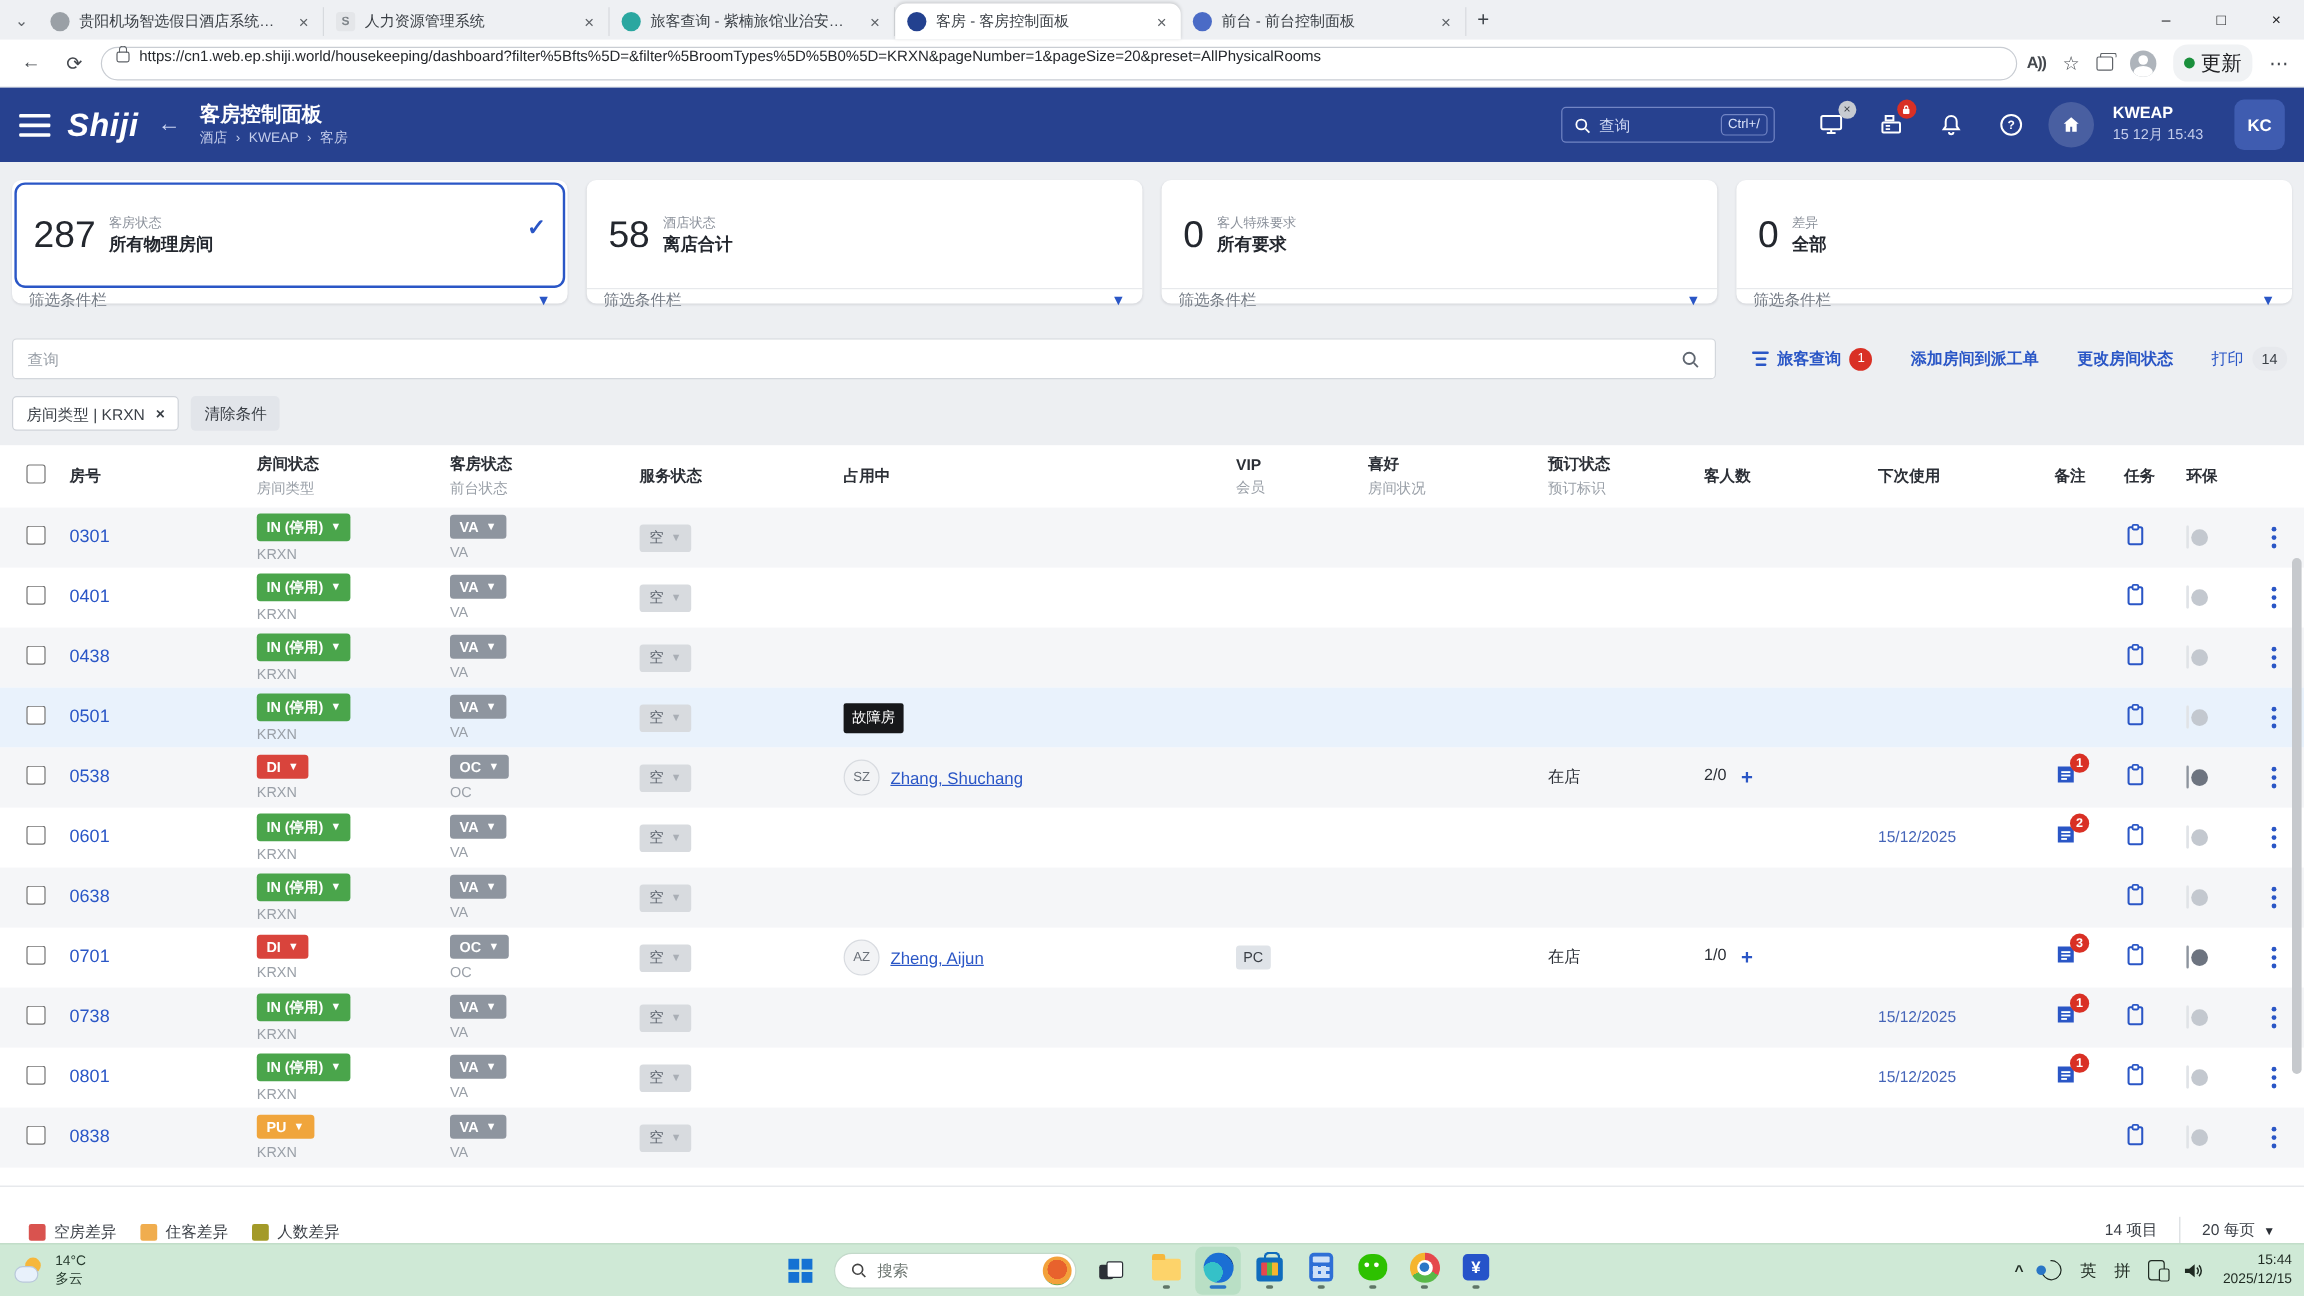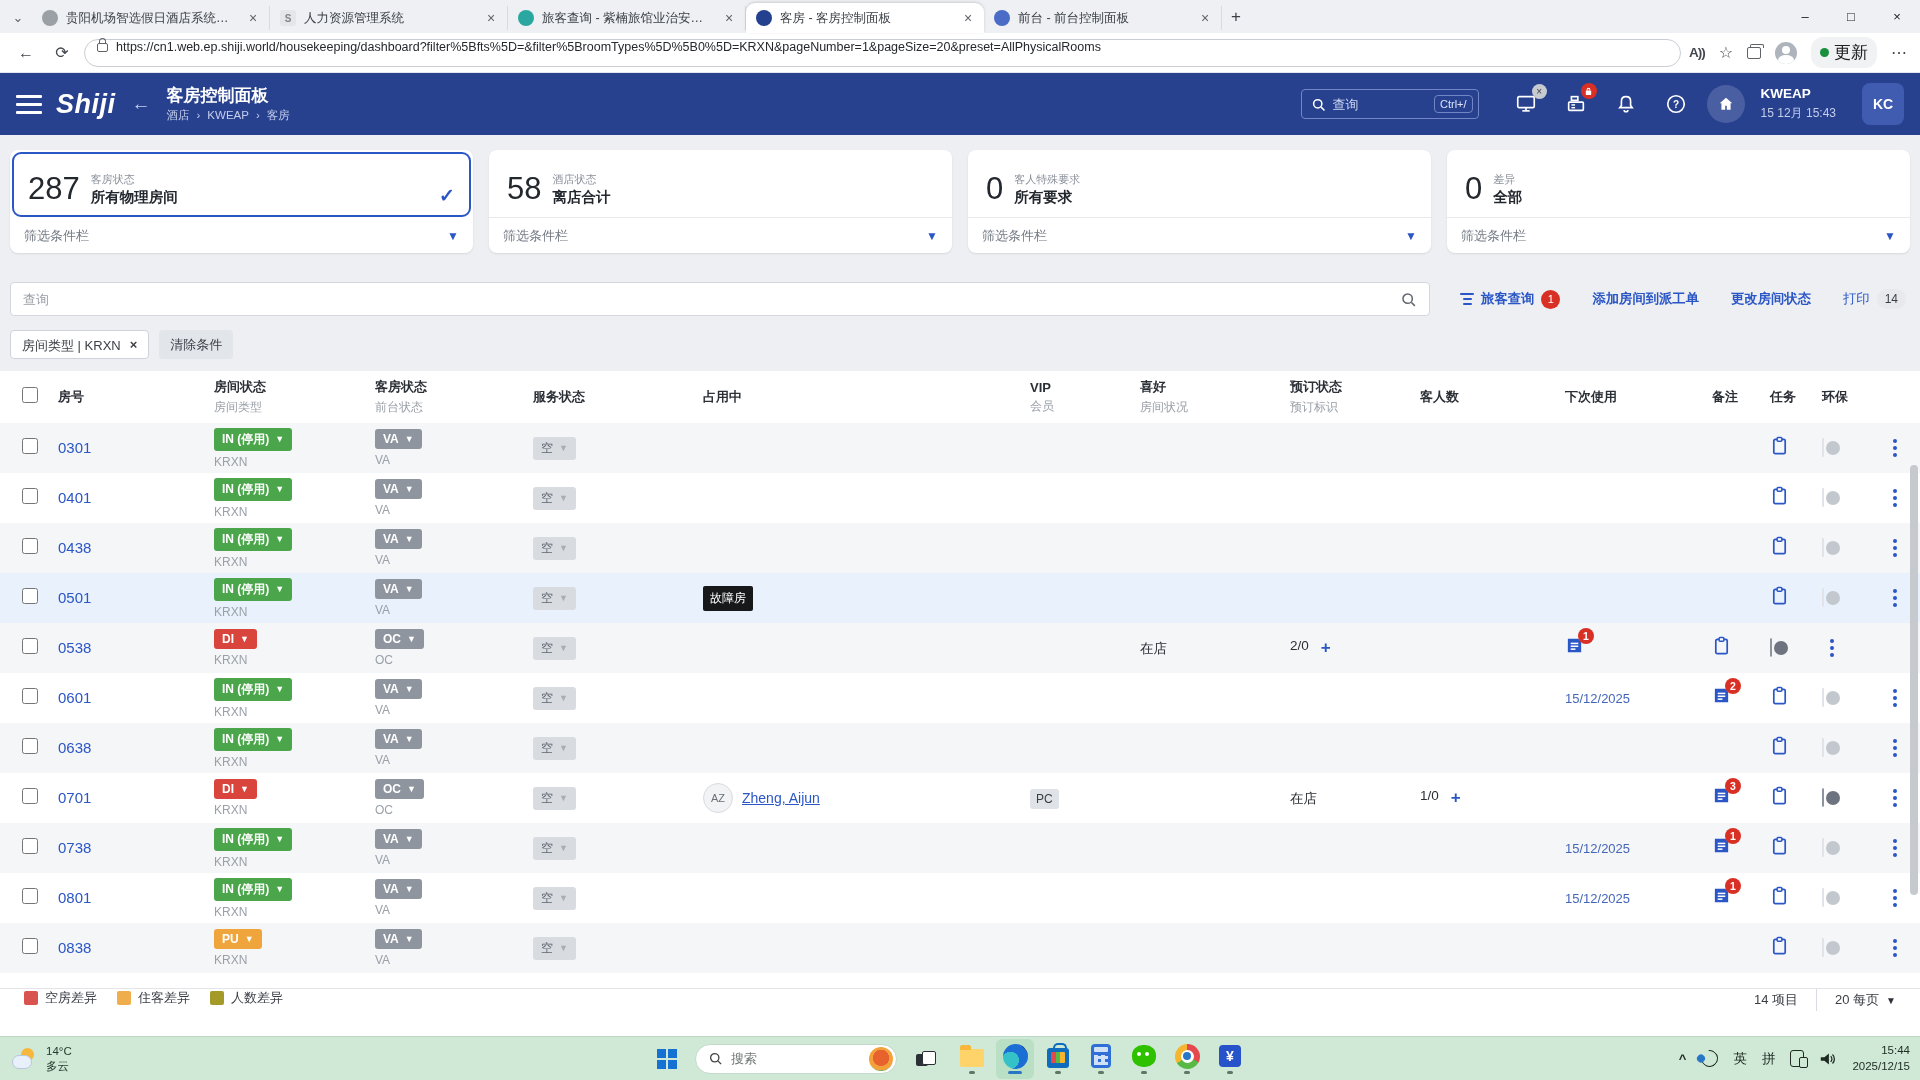--- a/index.html
+++ b/index.html
@@ -66,21 +66,21 @@
   .hd-home{width:38px;height:38px;background:rgba(255,255,255,.16);border-radius:50%;display:flex;align-items:center;justify-content:center;margin-left:4px}
   .prop{line-height:1.3;margin-left:2px}
   .prop b{font-size:13.5px;display:block}
   .prop span{font-size:12px;color:#c4cdeb}
   .kc-avatar{width:42px;height:42px;background:#3f5cb0;border-radius:8px;display:flex;align-items:center;justify-content:center;font-weight:bold;font-size:14px;margin-left:12px}
 
   
   .page{position:relative;height:901px;background:#edeff2}
   .cards{position:absolute;top:15px;left:10px;right:10px;display:flex;gap:16px;height:103px}
   .card{flex:1;background:#fff;border-radius:8px;box-shadow:0 1px 2px rgba(16,24,40,.1);display:flex;flex-direction:column}
-  .card-top{flex:1;display:flex;align-items:flex-end;padding:8px 14px;border:2px solid transparent;border-radius:9px;margin:2px 2px 0 2px}
+  .card-top{flex:1;display:flex;align-items:flex-start;padding:24px 14px;border:2px solid transparent;border-radius:9px;margin:2px 2px 0 2px}
   .card.selected .card-top{border-color:#2a56c6}
   .card-val{font-size:31px;color:#23272e;margin-right:11px}
   .card-cat{font-size:11px;color:#8b919b}
   .card-label{font-size:14.5px;font-weight:bold;color:#23272e;margin-top:1px}
   .card-check{margin-left:auto;color:#2a56c6;font-size:19px;font-weight:bold}
   .card-filter{height:36px;border-top:1px solid #e7e9ec;display:flex;align-items:center;padding:0 14px;font-size:13px;color:#737a84}
   .card.selected .card-filter{border-top-color:transparent}
   .card-caret{margin-left:auto;color:#2a56c6;font-size:12px}
 
   .searchrow{position:absolute;top:147px;left:10px;right:14px;display:flex;align-items:center}
@@ -129,21 +129,21 @@
   .nextuse{color:#4565b8;font-size:13px}
   .icon-wrap{position:relative;display:inline-block;width:20px;height:20px}
   .count-badge{position:absolute;top:-8px;right:-9px;background:#d93025;color:#fff;border-radius:50%;min-width:16px;height:16px;font-size:10.5px;display:flex;align-items:center;justify-content:center;font-weight:bold}
   .toggle{width:40px;height:20px;border-radius:10px;position:relative}
   .toggle.on{background:#fff;border:1px solid #8d949e}
   .toggle.on .knob{background:#6d7480}
   .toggle.off{background:#eceef1;border:1px solid #e0e3e7}
   .knob{width:14px;height:14px;border-radius:50%;background:#c3c8cf;position:absolute;top:2px;left:3px}
   .kebab{display:flex;flex-direction:column;gap:3px;align-items:center;width:20px}
   .kebab i{width:4px;height:4px;border-radius:50%;background:#2a56c6;display:block}
-  .tfoot{height:48px;border-top:1px solid #e2e4e8;display:flex;align-items:flex-start;padding:0 24px;font-size:13px;color:#3a3f46;margin-top:auto}
+  .tfoot{height:48px;border-top:1px solid #e2e4e8;display:flex;align-items:flex-end;padding:0 24px;font-size:13px;color:#3a3f46;margin-top:auto}
   .legend{display:flex;align-items:center;gap:20px}
   .lg{display:flex;align-items:center;gap:7px}
   .lg i{width:14px;height:14px;border-radius:2px;display:block}
   .foot-right{margin-left:auto;display:flex;align-items:center}
   .foot-div{width:1px;height:22px;background:#d8dbdf;margin:0 18px}
   .pp-caret{font-size:10px;margin-left:7px;color:#2b2f36}
   .scroll-thumb{position:absolute;top:330px;right:2px;width:8px;height:430px;border-radius:4px;background:#c6c9cd}
 
   
   .taskbar{height:44px;background:#cfe9d6;border-top:1px solid #bcd9c4;display:flex;align-items:center;position:relative}
@@ -577,20 +577,26 @@
               <i></i>
             </span>
           </span>
         </div>
         <div class="grid trow row-grey">
           <span><input type="checkbox" style=""></span>
           <span><a class="room-link" href="#">0538</a></span>
           <span><span class="sbadge sb-red">DI<span class="crt">▼</span></span><div class="cellsub">KRXN</div></span>
           <span><span class="sbadge sb-grey">OC<span class="crt">▼</span></span><div class="cellsub">OC</div></span>
           <span><span class="svc">空<span class="crt">▼</span></span></span>
+          <span>
+            <span class="occ">
+              <span class="avatar">SZ</span>
+              <a class="occ-name" href="#">Zhang, Shuchang</a>
+            </span>
+          </span>
           <span></span>
           <span></span>
           <span><span class="resv">在店</span></span>
           <span>
             <span class="guests">
               <span>2/0</span>
               <span class="plus">+</span>
             </span>
           </span>
           <span></span>

